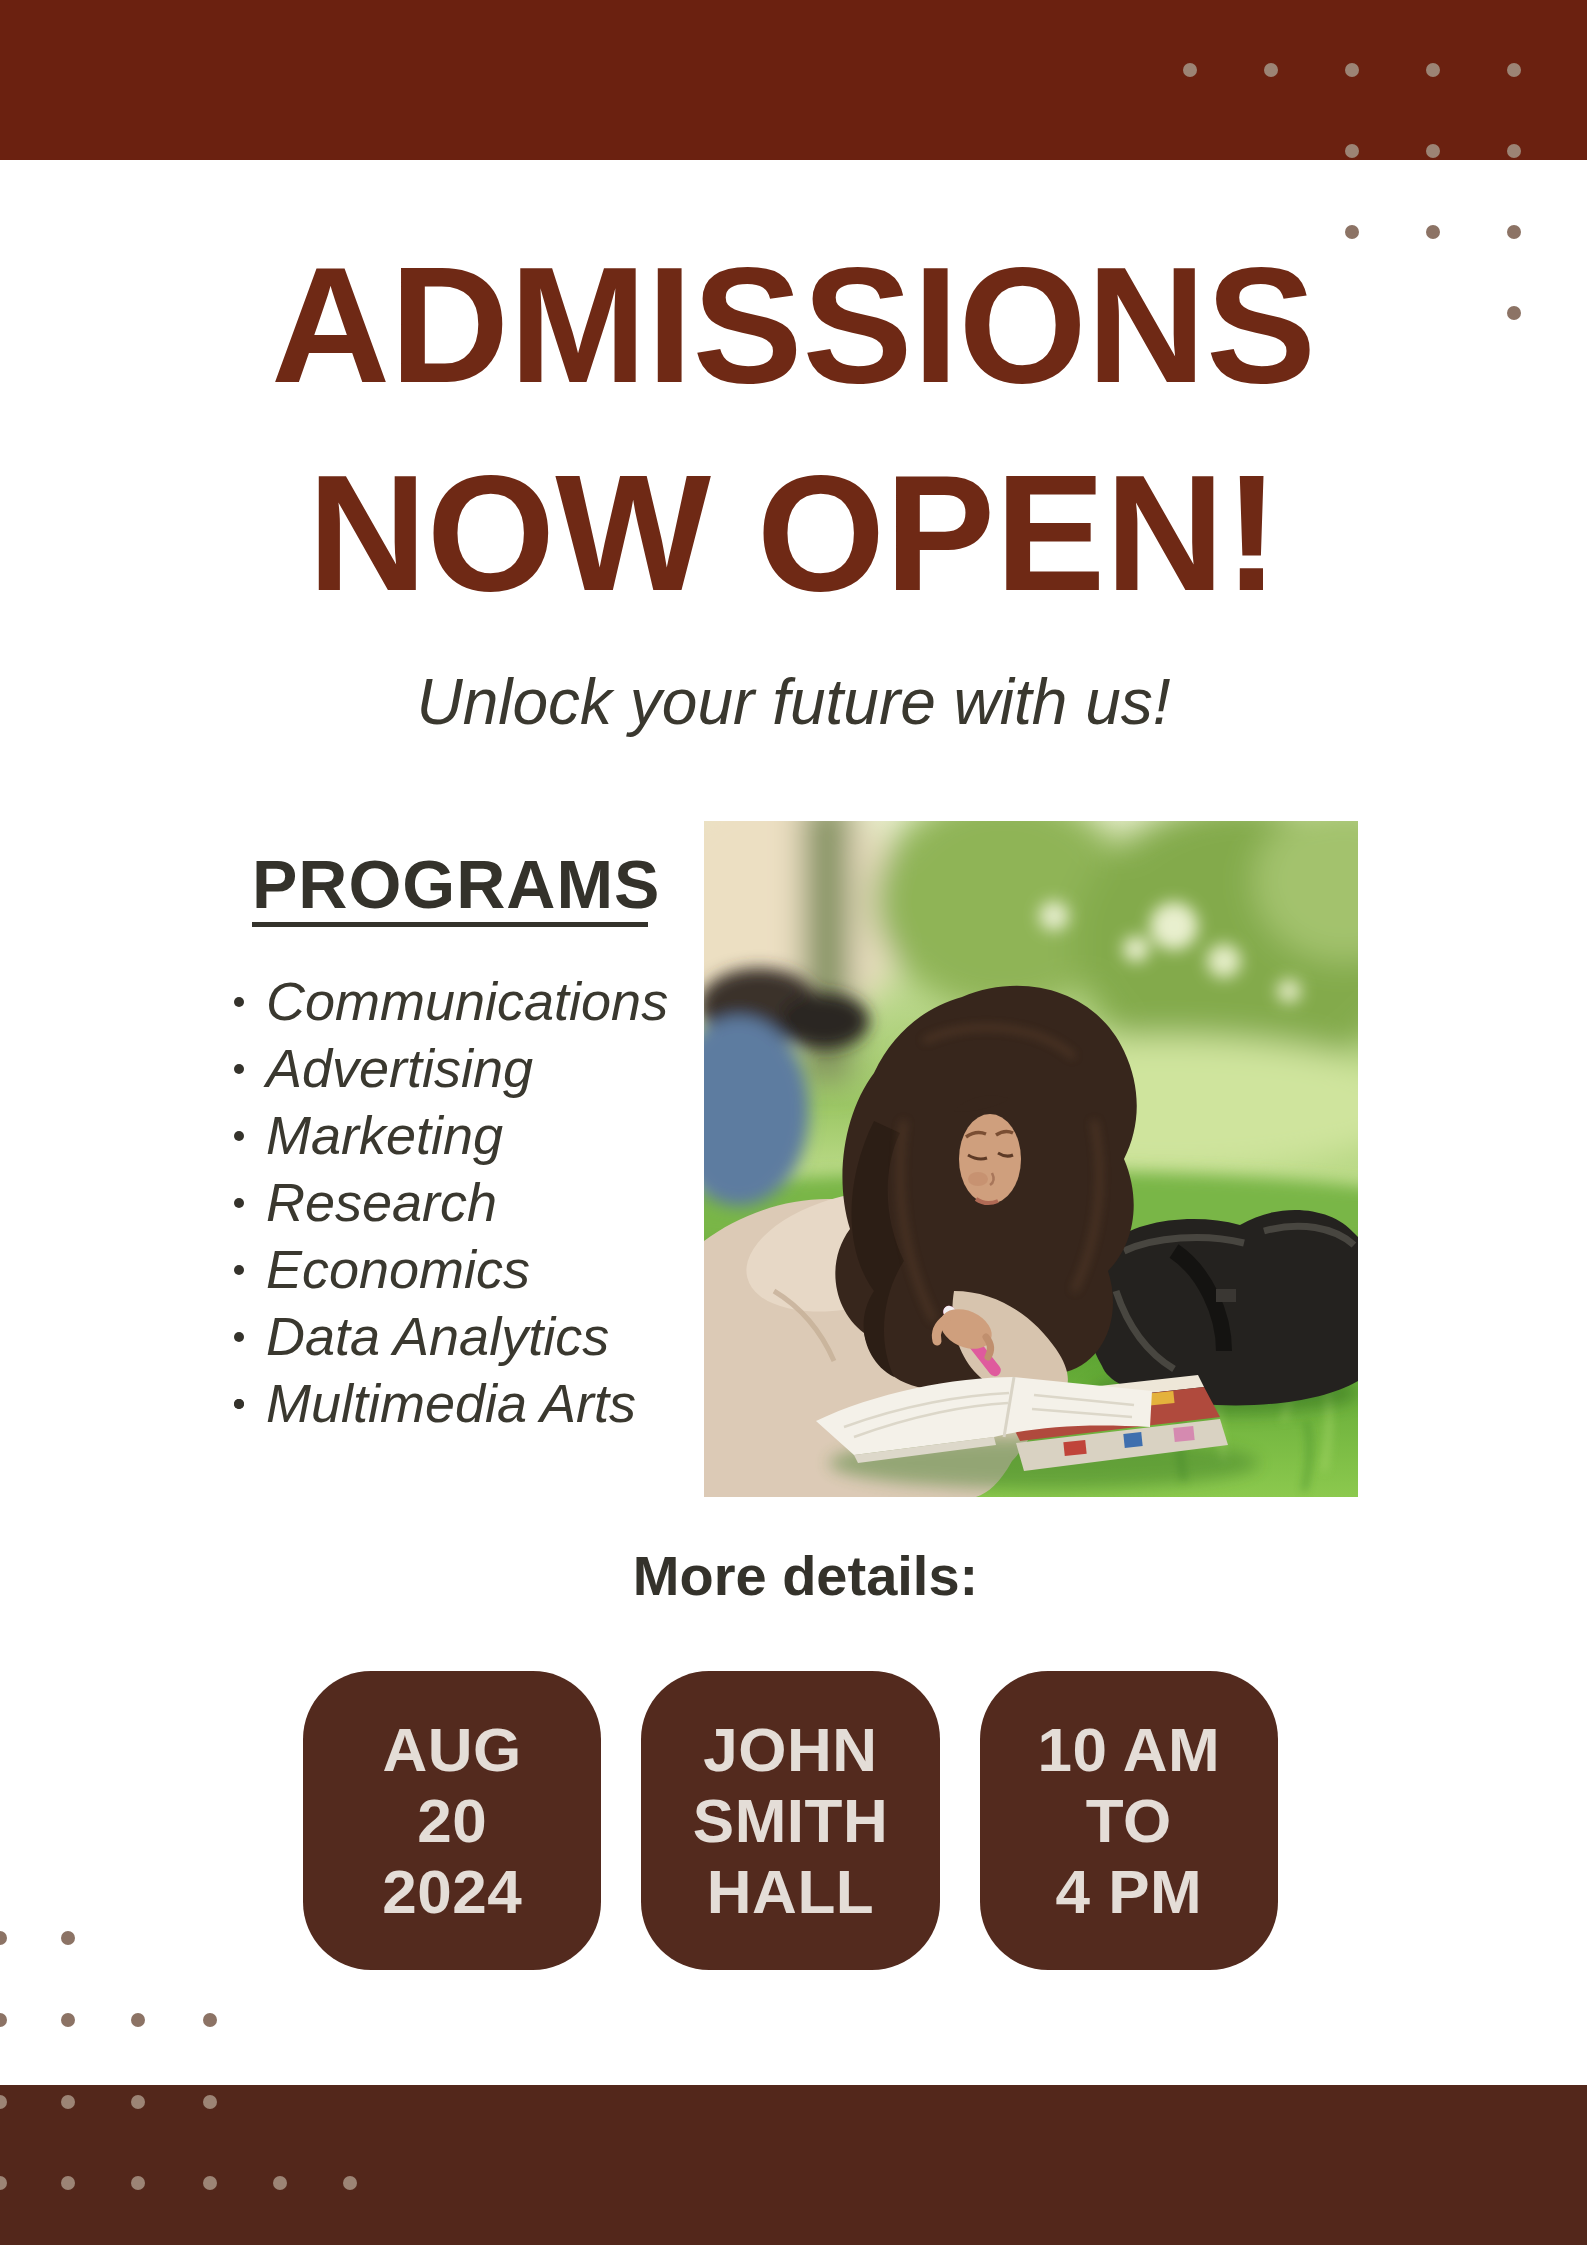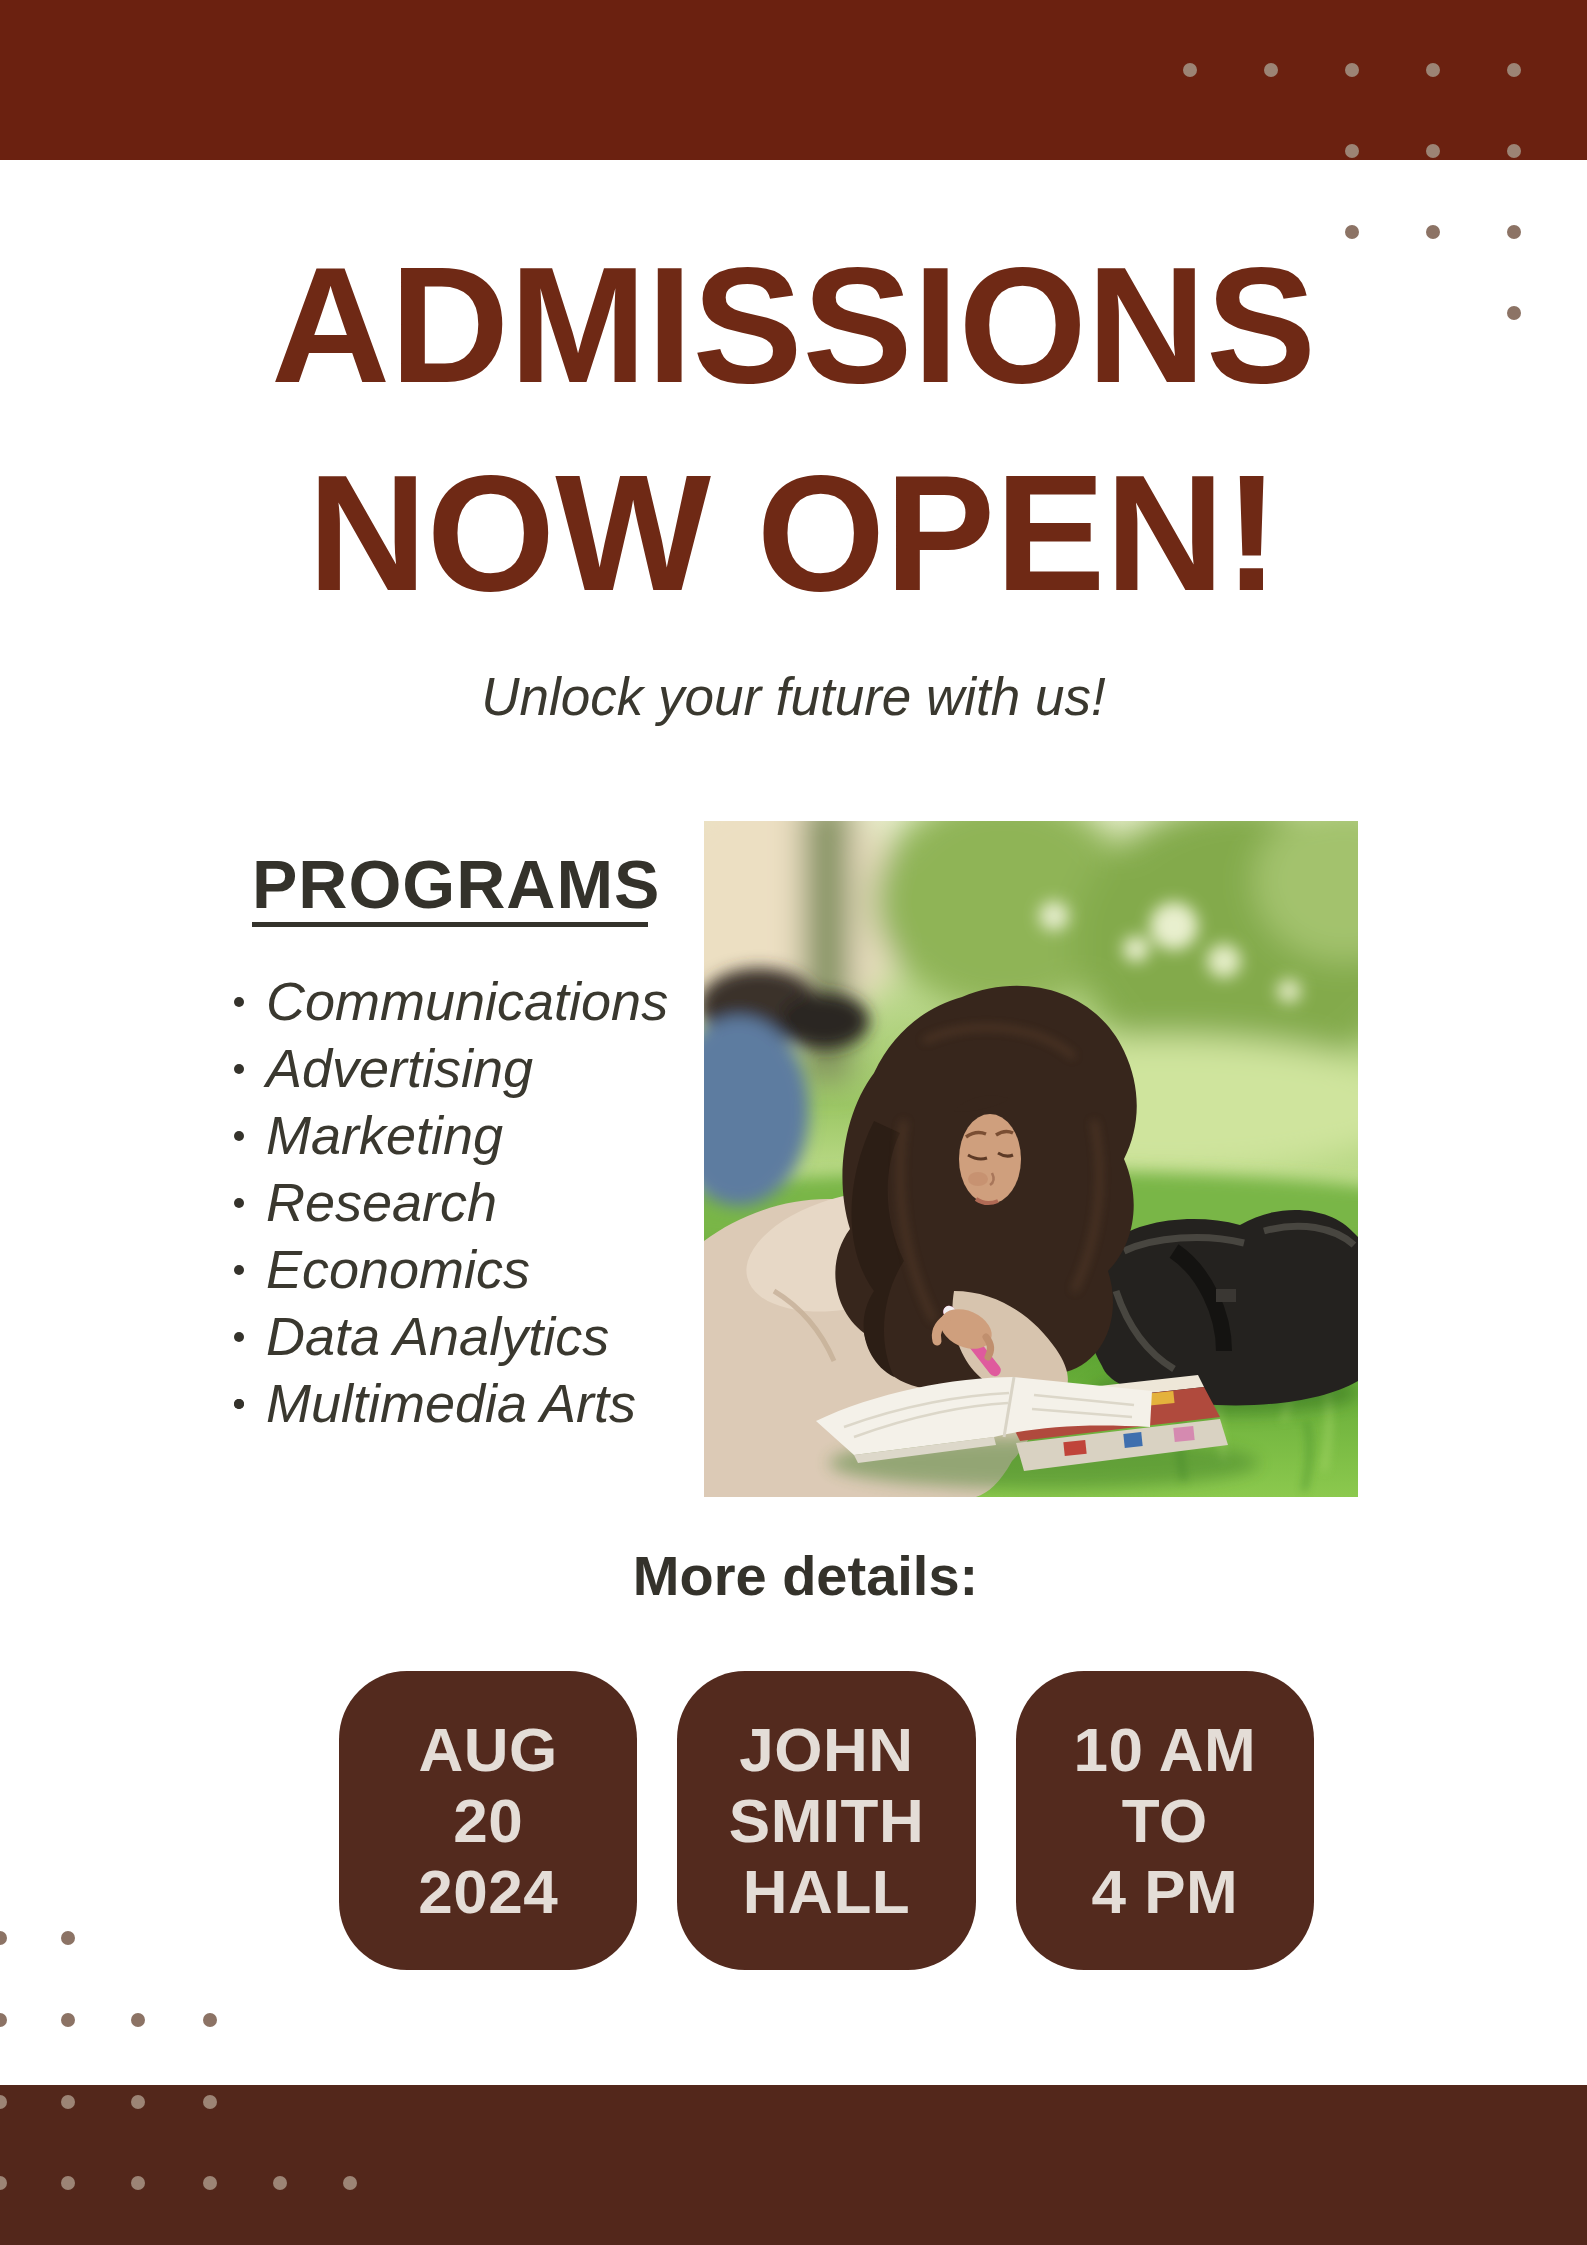--- a/index.html
+++ b/index.html
@@ -22,21 +22,21 @@
   .dot.b{background:var(--dot_on_white);}
   .title-line{
     position:absolute;left:0;width:1587px;text-align:center;
     font-weight:700;font-size:165px;line-height:1;letter-spacing:0px;
     color:var(--title);white-space:nowrap;
   }
   .title-line.l1{top:243px;}
   .title-line.l2{top:451px;}
   .subtitle{
     position:absolute;left:0;top:670px;width:1587px;text-align:center;
-    font-style:italic;font-size:53px;line-height:1;color:var(--text_body);
+    font-style:italic;font-size:64px;line-height:1;color:var(--text_body);
   }
   .programs-heading{
     position:absolute;left:252px;top:850px;
     font-weight:700;font-size:68px;line-height:1;letter-spacing:1px;
     color:var(--text_dark);white-space:nowrap;
   }
   .programs-underline{position:absolute;left:252px;top:922px;width:396px;height:5px;background:var(--text_dark);}
   .programs-list{
     position:absolute;left:214px;top:952px;margin:16px;padding:0;list-style:none;
     font-style:italic;font-size:54px;color:var(--text_body);
@@ -49,21 +49,21 @@
   .photo{
     position:absolute;left:704px;top:821px;width:654px;height:676px;overflow:hidden;
   }
   .photo svg{display:block;width:654px;height:676px;}
   .details-heading{
     position:absolute;left:0;top:1548px;width:1587px;text-align:center;
     font-weight:700;font-size:56px;line-height:1;color:var(--text_dark);margin-left:12px;
   }
   .details-row{
     position:absolute;left:303px;top:1671px;width:975px;height:299px;
-    display:flex;gap:40px;margin-left:36px;
+    display:flex;gap:40px;
   }
   .detail-box{
     flex:1;background:var(--box_bg);border-radius:68px;
     display:flex;flex-direction:column;align-items:center;justify-content:center;
     color:var(--box_text);font-weight:700;font-size:62px;line-height:71px;
     letter-spacing:.5px;text-align:center;white-space:nowrap;
   }
 </style>
 </head>
 <body>

